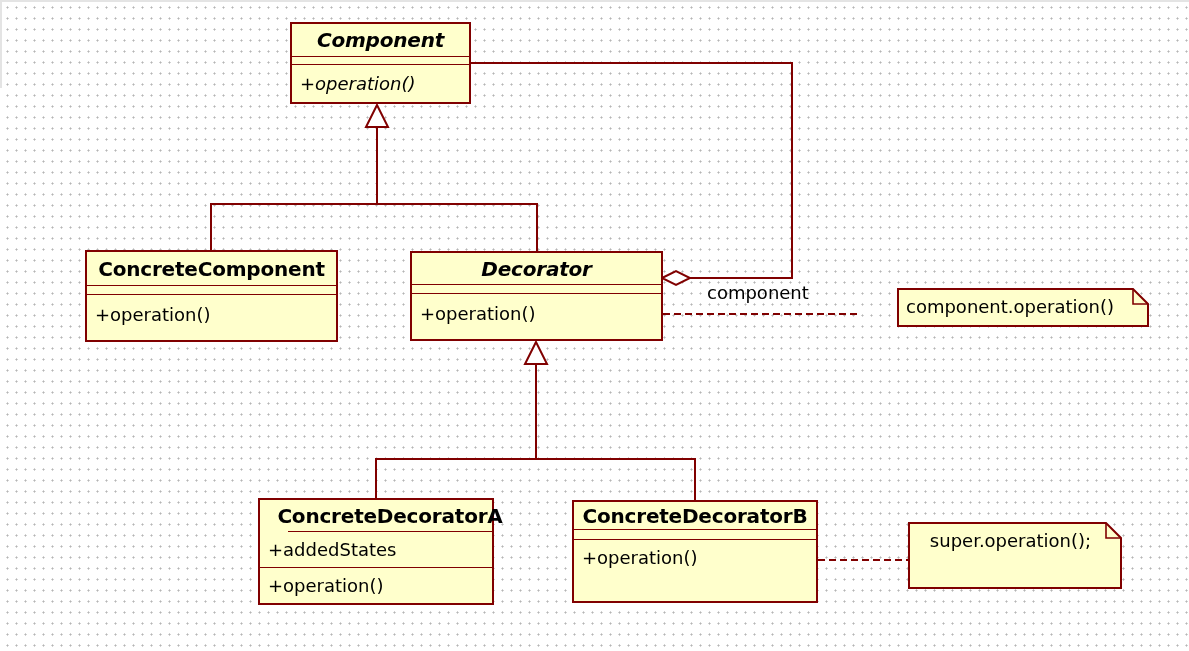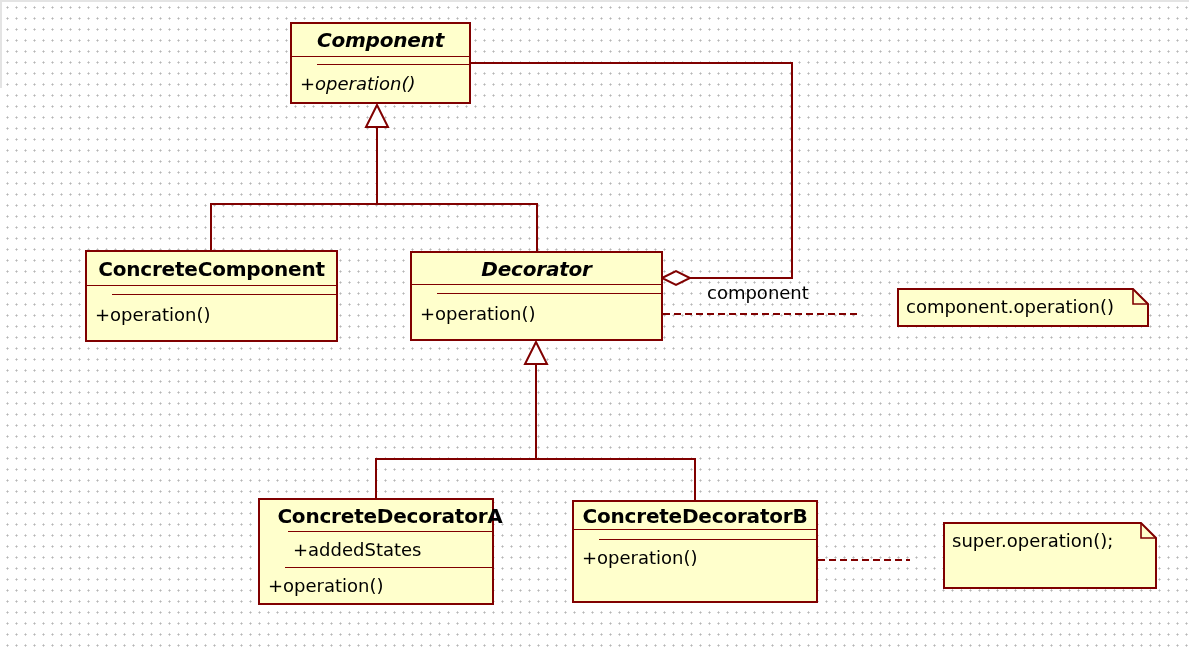--- a/index.html
+++ b/index.html
@@ -30,21 +30,21 @@
     box-sizing:border-box;
     border-bottom:1.5px solid #800000;
     font-size:20px; font-weight:bold;
     display:flex; align-items:center; justify-content:center;
     letter-spacing:-0.2px;
   }
   .c-title.abstract { font-style:italic; }
   .c-attrs {
     box-sizing:border-box;
     border-bottom:1.5px solid #800000;
-    display:flex; flex-direction:column; justify-content:center;margin-left:25px;
+    display:flex; flex-direction:column; justify-content:center;
   }
   .c-ops { box-sizing:border-box; flex:1; }
   .member {
     font-size:18px; line-height:27px;
     padding-left:8px; white-space:nowrap;
   }
   .member.abstract { font-style:italic; }
 
   .uml-note {
     position:absolute; z-index:2; color:#000;
@@ -138,21 +138,21 @@
   <div class="edge-label" style="left:707px;top:282px;">component</div>
 
   <div class="uml-note" style="left:857px;top:288px;width:252px;height:39px;margin-left:40px;">
     <svg width="252" height="39" viewBox="0 0 252 39">
       <path d="M1,1 H236 L251,16 V38 H1 Z" fill="#ffffcc" stroke="#800000" stroke-width="2"></path>
       <path d="M236,1 V16 H251" fill="none" stroke="#800000" stroke-width="1.6"></path>
     </svg>
     <div class="note-text" style="line-height:37px;">component.operation()</div>
   </div>
 
-  <div class="uml-note" style="left:943px;top:522px;width:242px;height:67px;">
+  <div class="uml-note" style="left:894px;top:522px;width:242px;height:67px;text-align:center;">
     <svg width="214" height="67" viewBox="0 0 214 67">
       <path d="M1,1 H198 L213,16 V66 H1 Z" fill="#ffffcc" stroke="#800000" stroke-width="2"></path>
       <path d="M198,1 V16 H213" fill="none" stroke="#800000" stroke-width="1.6"></path>
     </svg>
     <div class="note-text" style="top:5px;">
       <div>super.operation();</div>
     </div>
   </div>
 
 </div>

